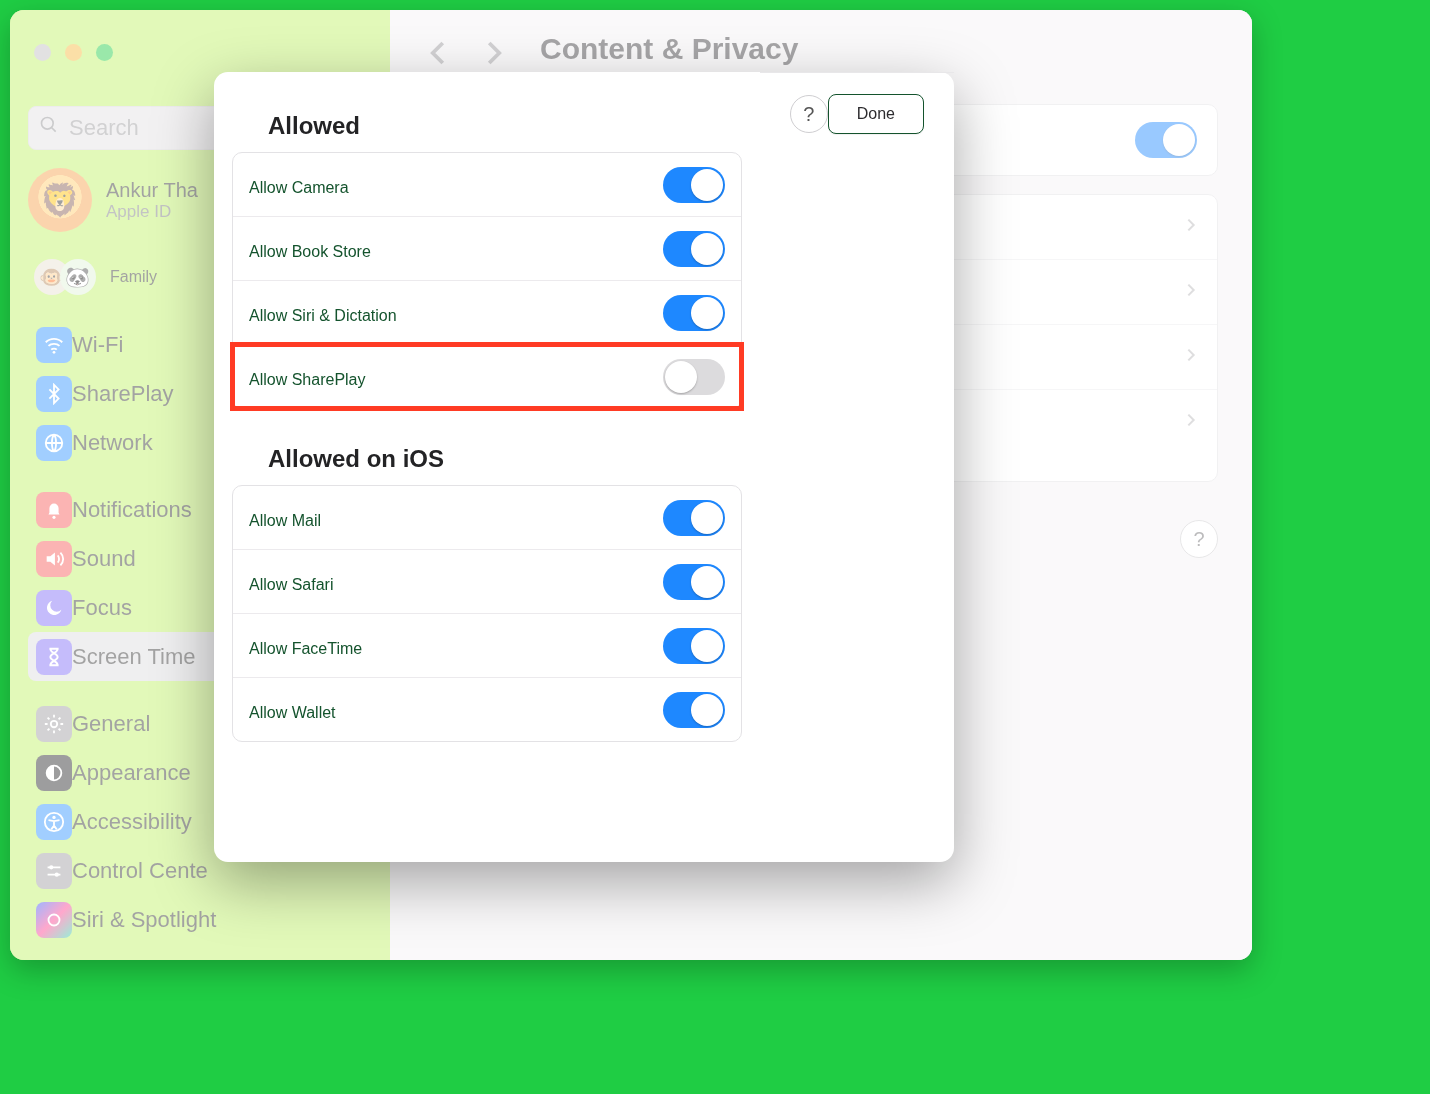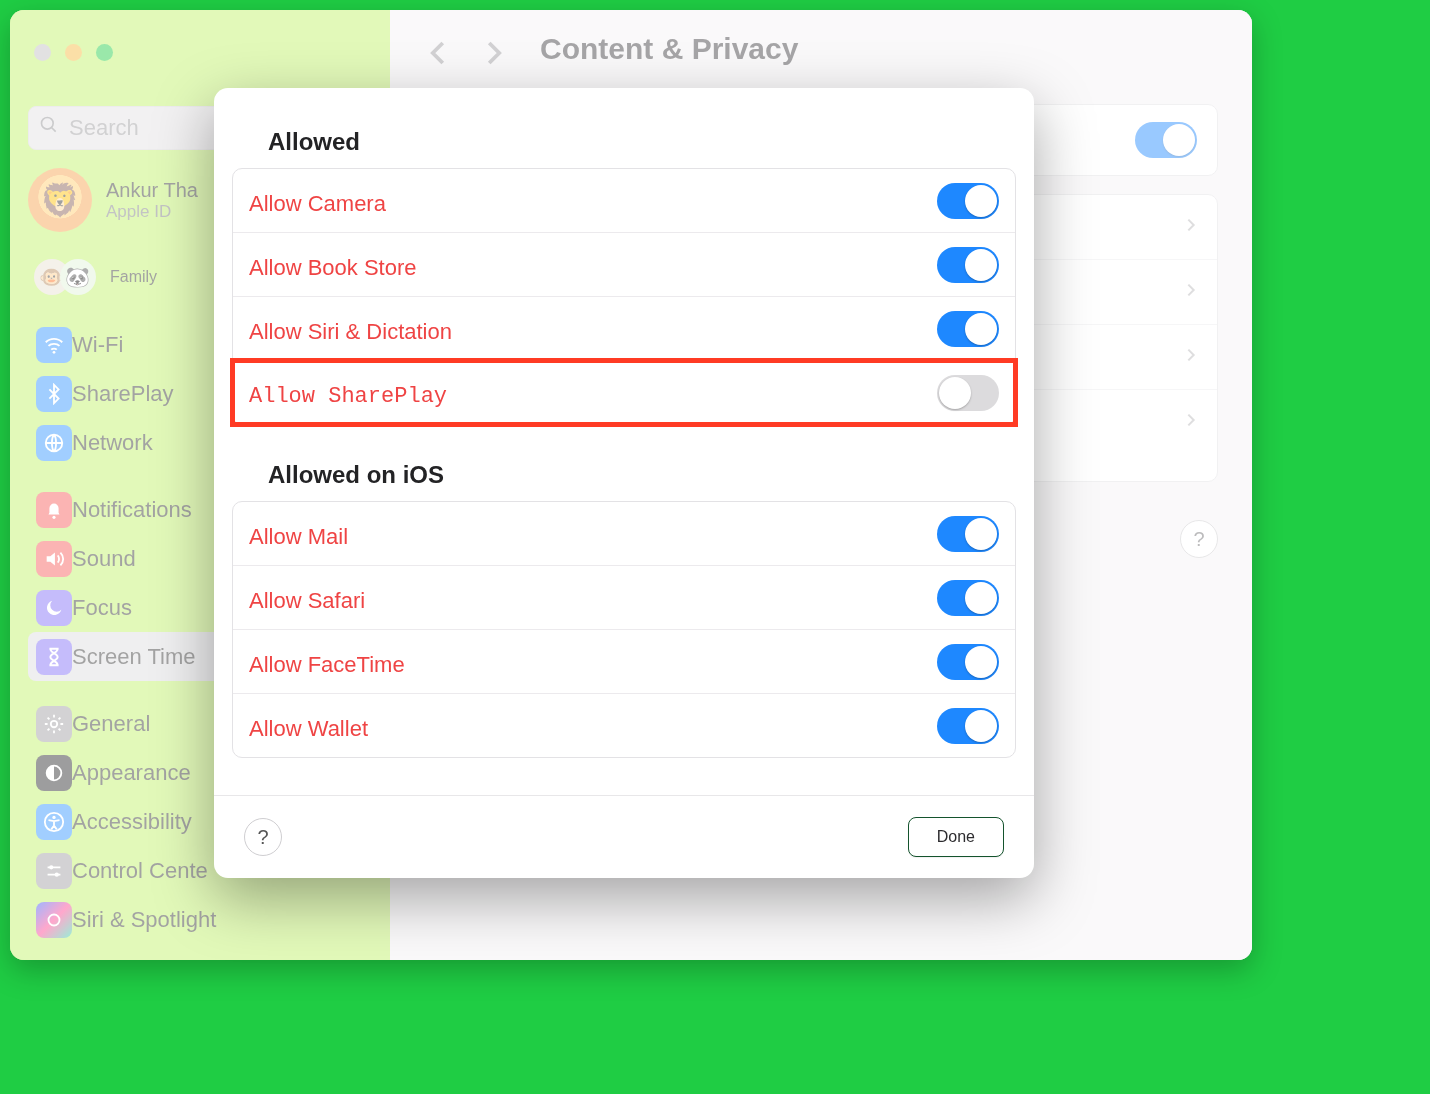--- a/index.html
+++ b/index.html
@@ -63,29 +63,29 @@
   .toggle.off{background:#dcdbdd;}
   .toggle.off .knob{left:2px;}
   .panel.p1 .toggle{position:absolute;right:20px;top:17px;}
   .panel.p2{top:184px;height:286px;}
   .prow{height:64px;display:flex;align-items:center;position:relative;}
   .prow:not(:last-child){border-bottom:1px solid #eceaee;}
   .prow .chev{position:absolute;right:18px;}
   .prow .chev svg{width:16px;height:24px;stroke:#b6b5b8;fill:none;stroke-width:3;}
   .help{position:absolute;right:34px;top:510px;width:36px;height:36px;border-radius:50%;border:1px solid #cbcacc;display:flex;align-items:center;justify-content:center;color:#6c6b6e;font-size:20px;background:#fff;}
   
-  .sheet{position:absolute;left:214px;top:88px;width:820px;height:790px;background:#fff;border-radius:14px;box-shadow:0 20px 60px rgba(0,0,0,.35);z-index:50;display:flex;flex-direction:column;}
+  .sheet{position:absolute;left:214px;top:72px;width:740px;height:790px;background:#fff;border-radius:14px;box-shadow:0 20px 60px rgba(0,0,0,.35);z-index:50;display:flex;flex-direction:row;}
   .sheet-body{flex:1;overflow:hidden;padding:40px 18px 0 18px;}
   .sect-h{font-size:24px;font-weight:700;color:#232325;margin:0 0 12px 36px;}
   .sect-h.mt{margin-top:36px;}
   .card{border:1px solid #e3e2e5;border-radius:10px;margin:0 0 0 0;}
   .row{height:63px;display:flex;align-items:center;justify-content:space-between;padding:0 16px;}
   .row:not(:last-child){border-bottom:1px solid #eceaed;}
-  .row .lbl{font-size:22px;color:#ef4444;margin-top:7px;}
-  .highlight{outline:5px solid #ff3b24;outline-offset:-2px;font-family:Liberation Mono, monospace;}
+  .row .lbl{font-size:16px;color:#14532d;margin-top:7px;}
+  .highlight{outline:5px solid #ff3b24;outline-offset:-2px;}
   .sheet-footer{height:82px;border-top:1px solid #e8e7e9;display:flex;align-items:center;justify-content:space-between;padding:0 30px;}
   .sheet-footer .help2{width:36px;height:36px;border-radius:50%;border:1px solid #cfced1;display:flex;align-items:center;justify-content:center;color:#555;font-size:20px;}
   .done{height:40px;padding:0 28px;border:1px solid #14532d;border-radius:8px;background:#fff;font-size:16px;color:#2d2c2f;box-shadow:0 1px 1px rgba(0,0,0,.06);}
 </style>
 </head>
 <body>
 
 <div class="window">
 
   <div class="sidebar">

